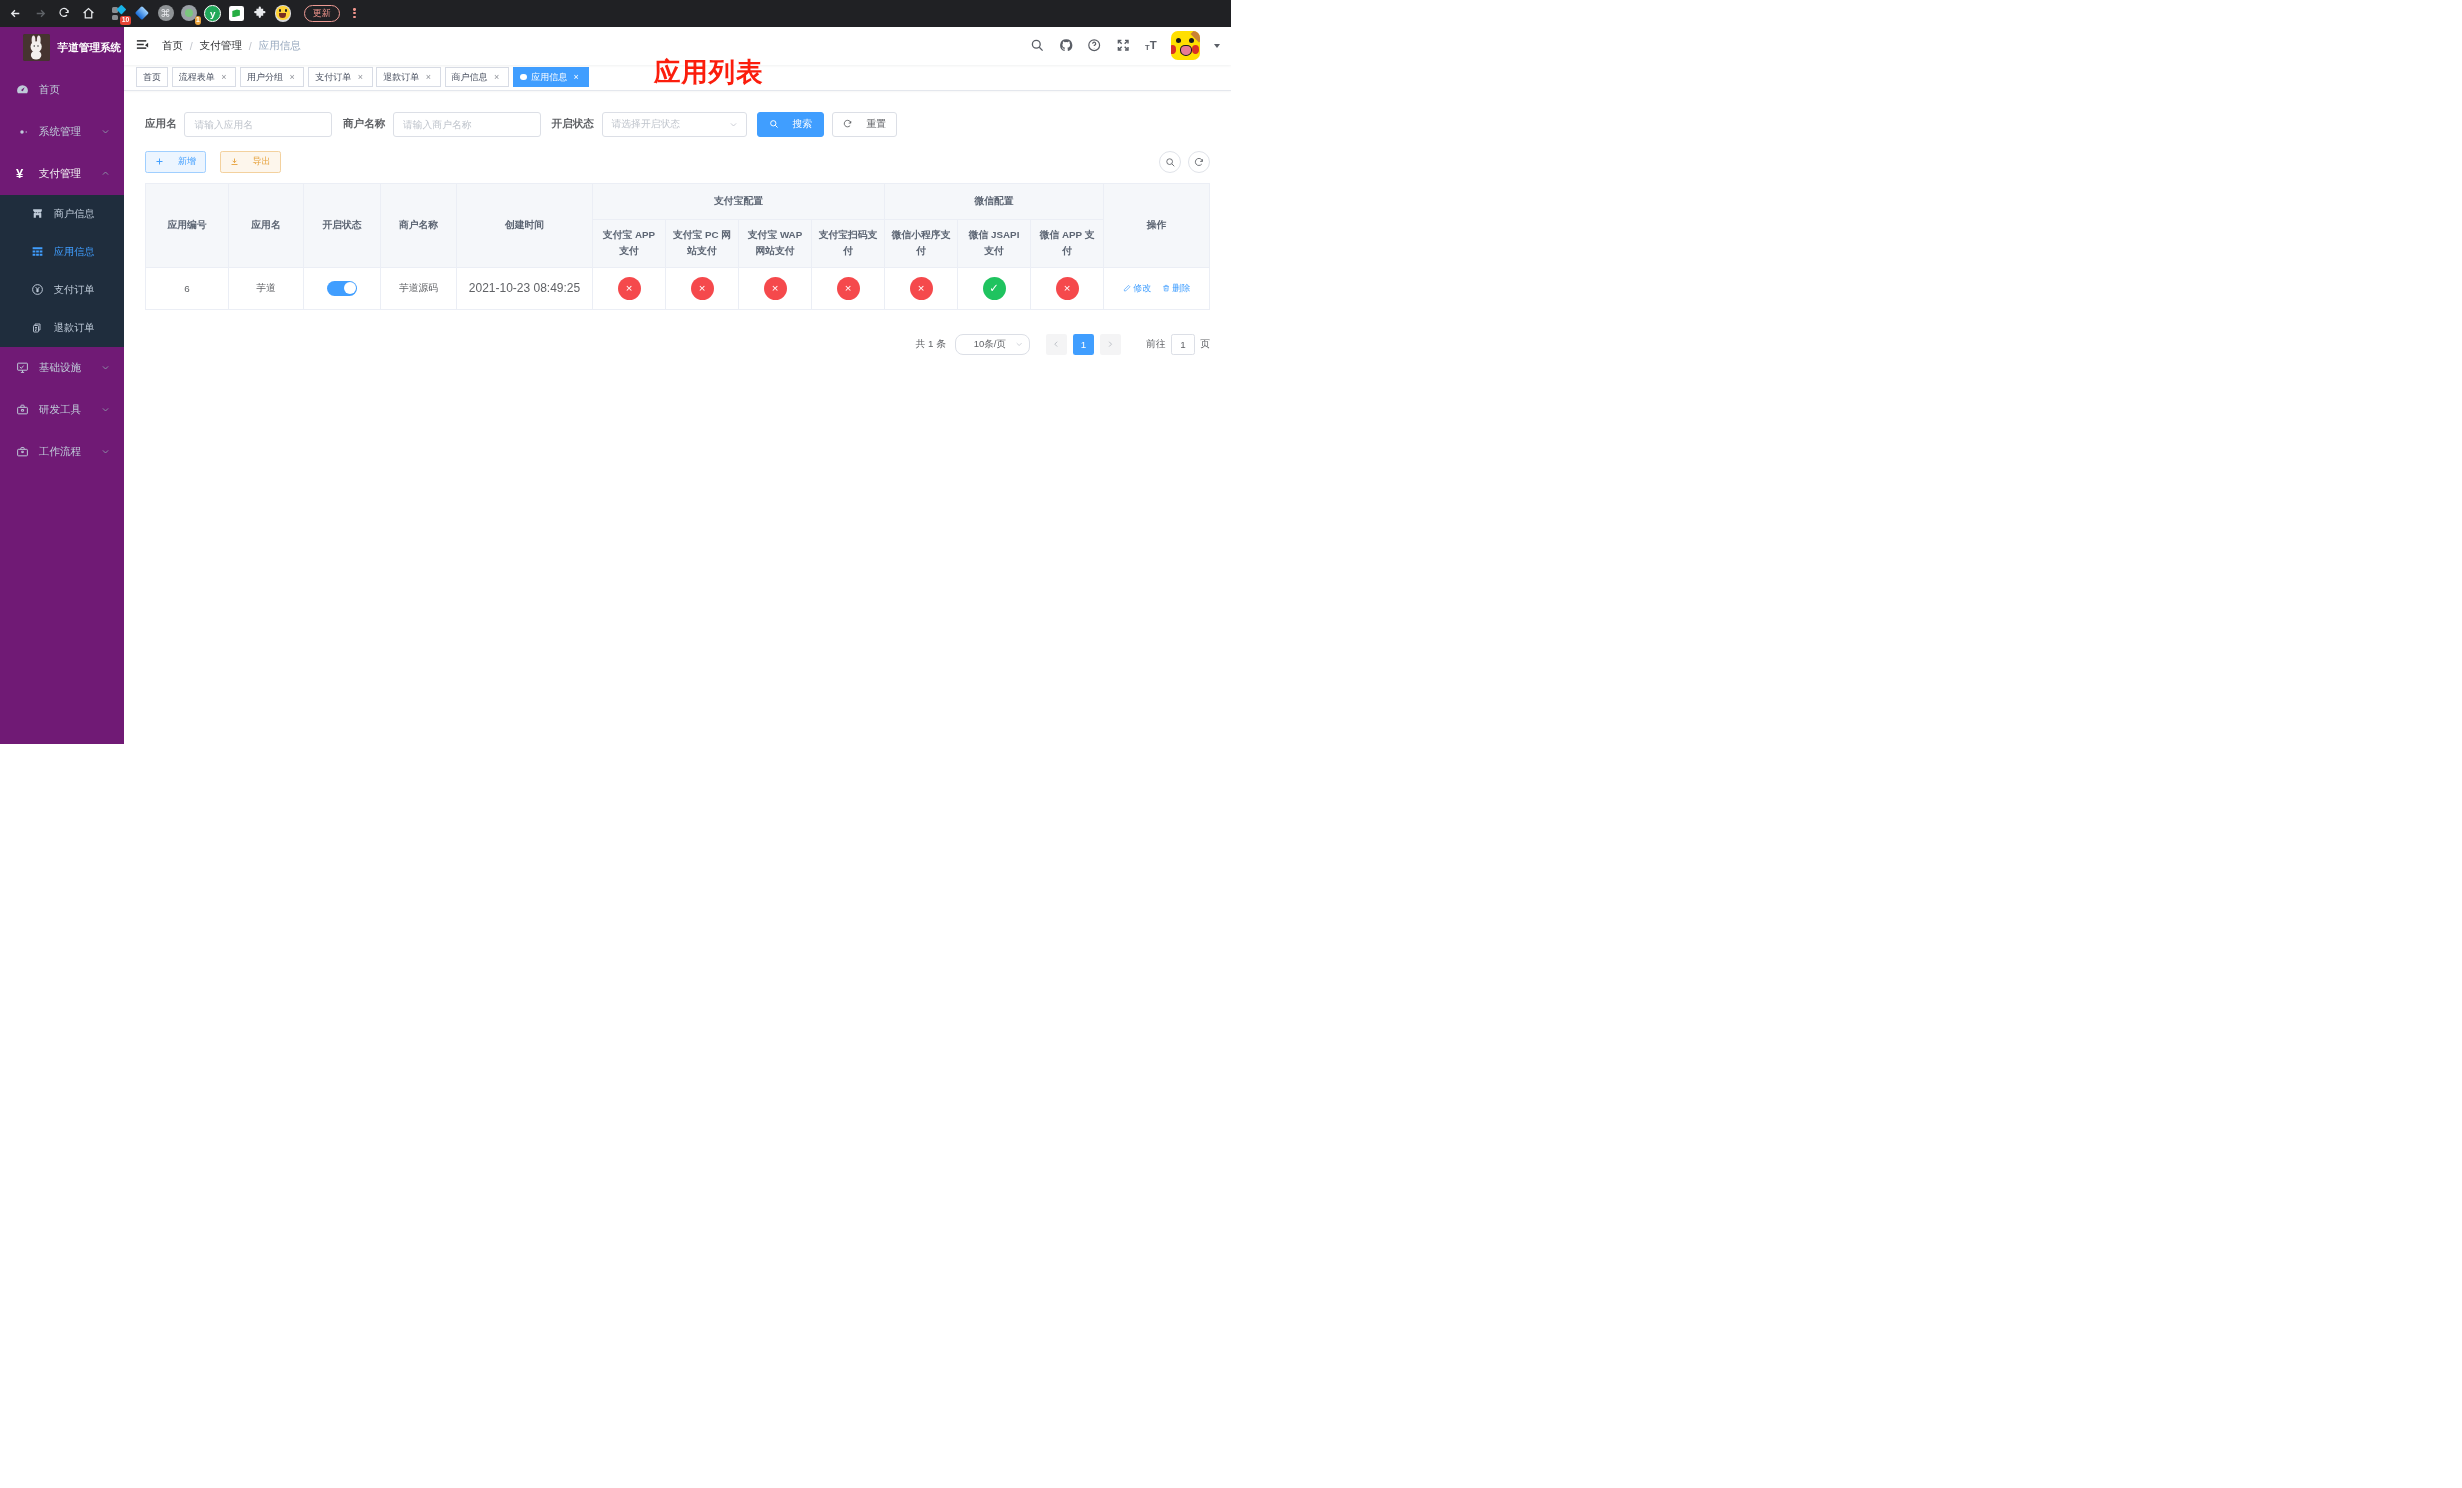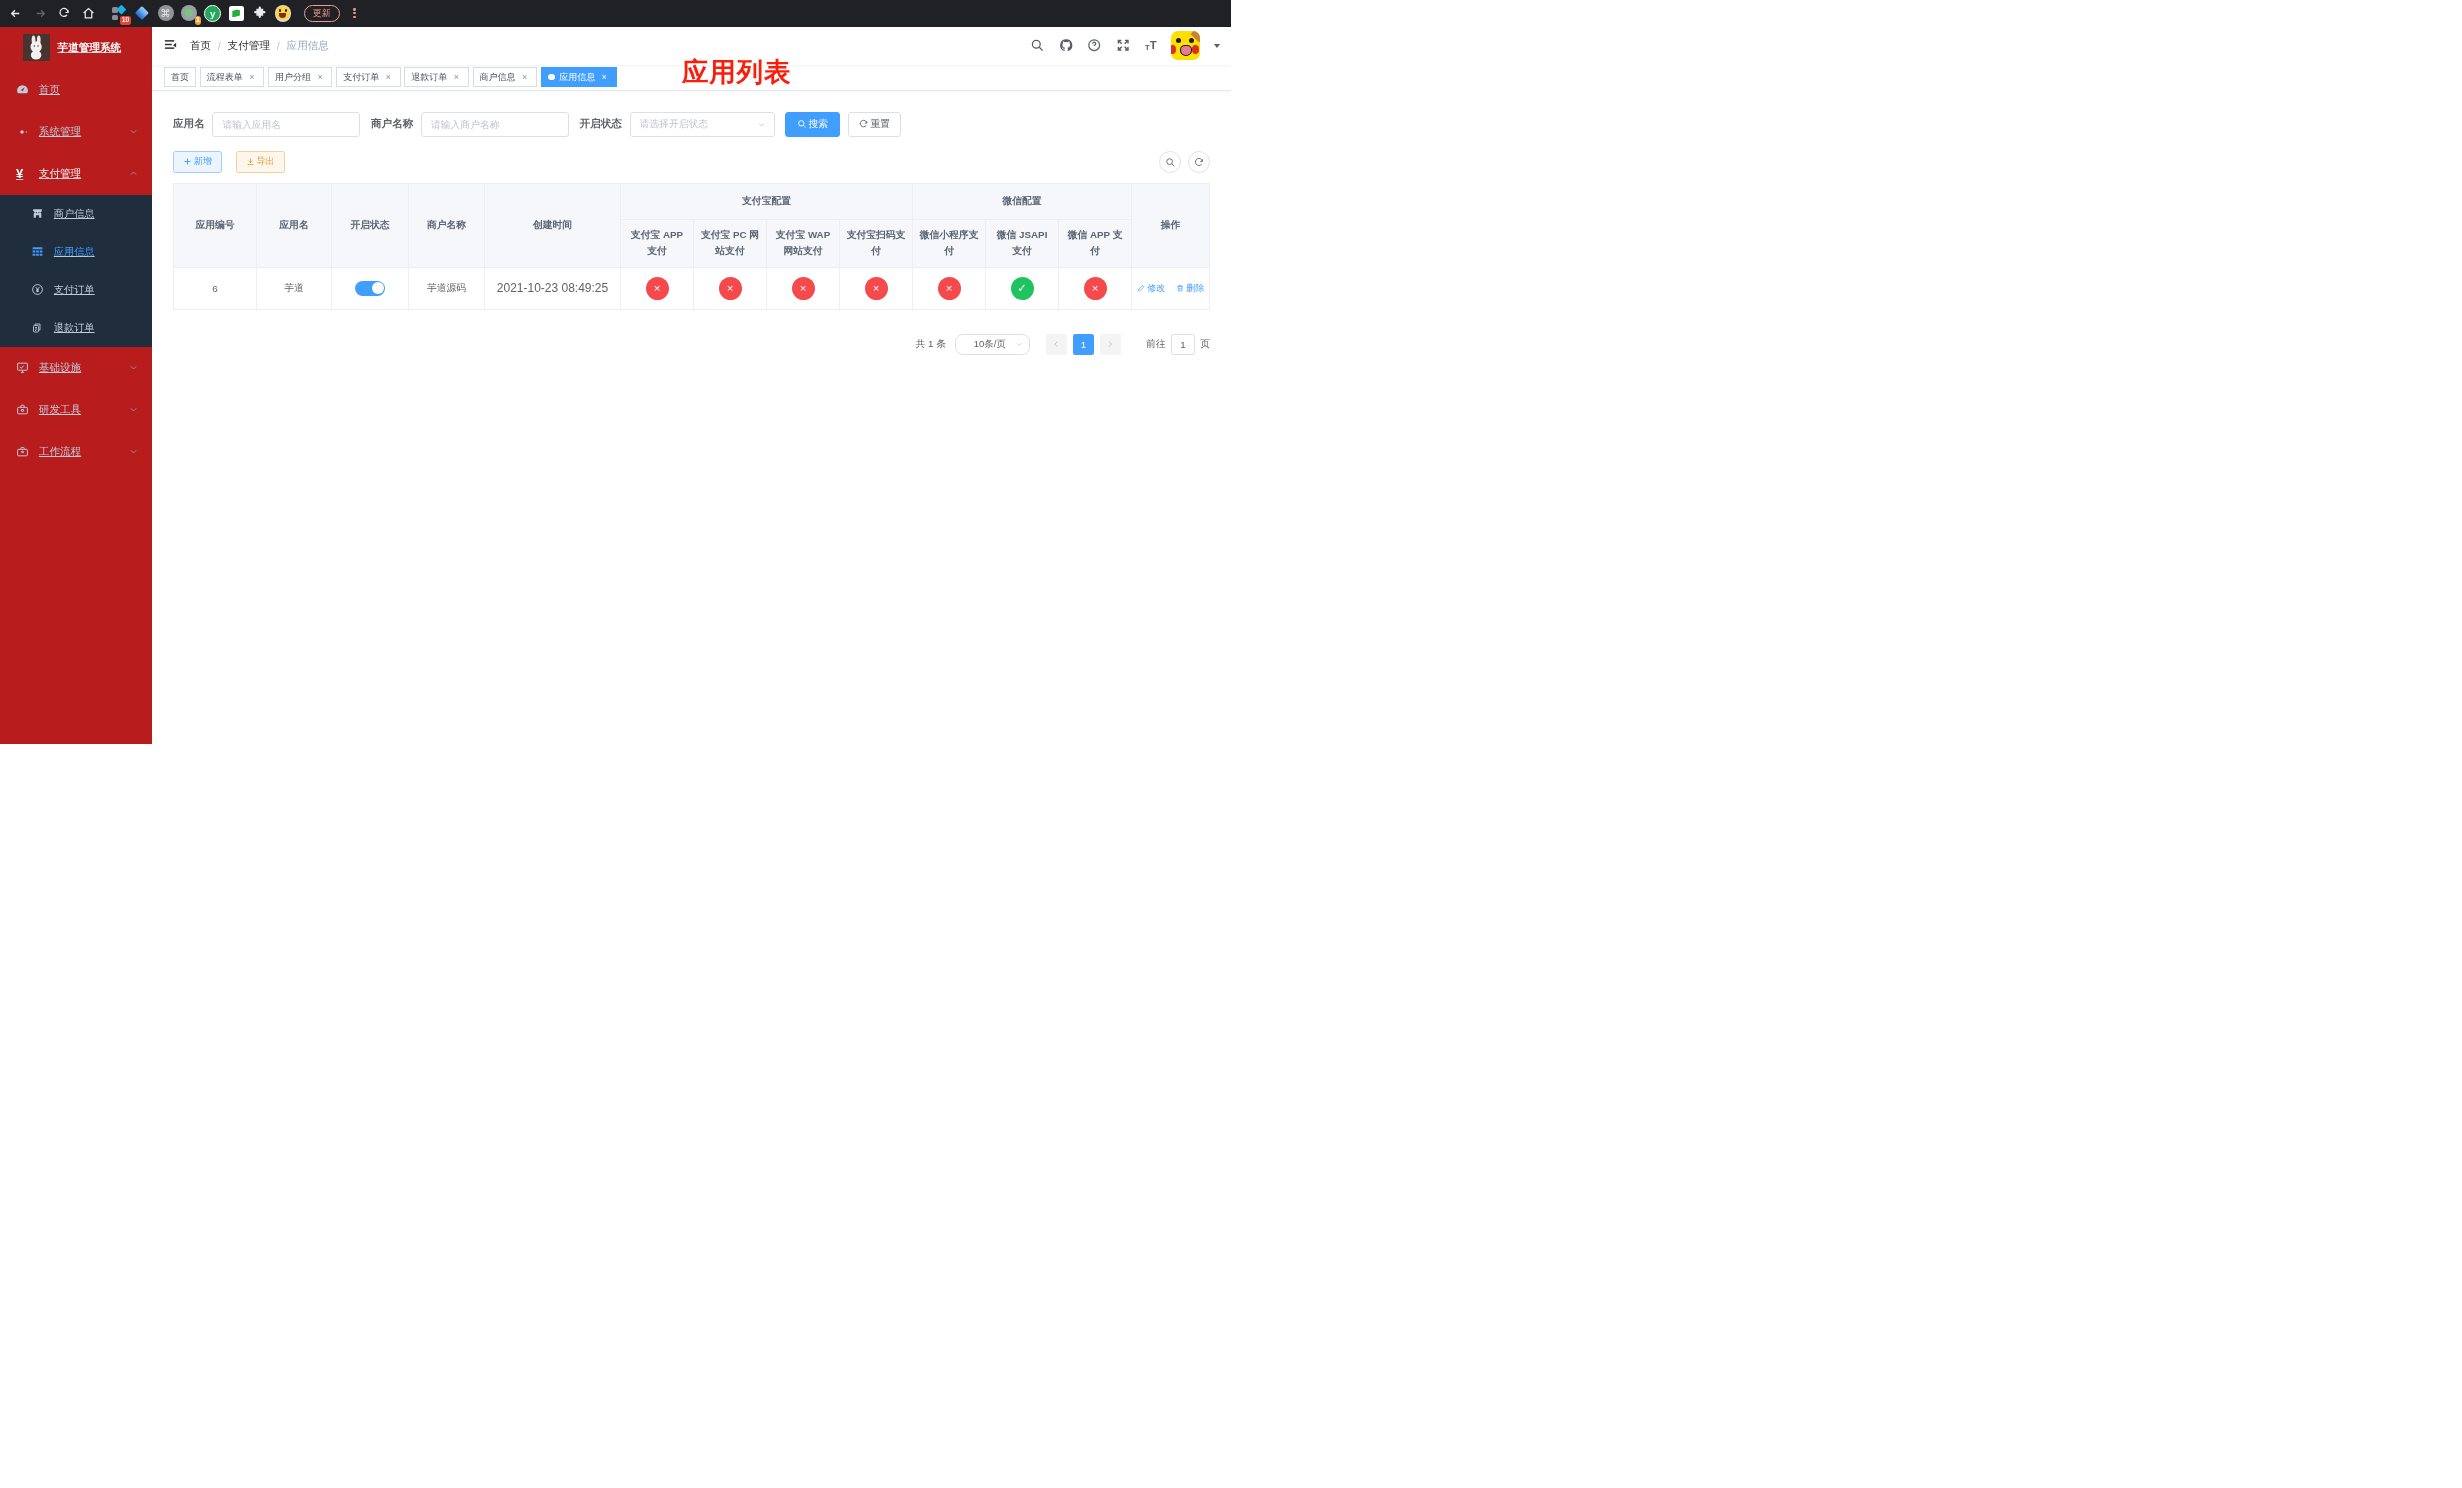--- a/index.html
+++ b/index.html
@@ -39,21 +39,21 @@
   .emoji-face:before { content:""; position:absolute; left:2.3px; top:3px; width:2.3px; height:2.3px; border-radius:50%; background:#222; box-shadow:6px 0 0 #222; }
   .emoji-face:after { content:""; position:absolute; left:3px; top:6.8px; width:6.8px; height:4.5px; border-radius:0 0 6.8px 6.8px; background:#7a2d21; }
   .update-btn { margin-left:7.6px; flex:none; height:17.4px; padding:0 8.3px; border:1.1px solid #ee9b94; border-radius:9px; color:#f0958c; font-size:9px; display:flex; align-items:center; background:transparent; }
   .kebab { margin-left:4.5px; width:10.6px; display:flex; flex-direction:column; align-items:center; gap:1.5px; flex:none; }
   .kebab i { width:2.3px; height:2.3px; border-radius:50%; background:#f0958c; display:block; }
 
   
   .app { display:flex; height:718px; }
 
   
-  .sidebar { width:152px; flex:none; background:#b91c1c; color:#bfcbd9; height:100%;text-decoration:underline; }
+  .sidebar { width:124px; flex:none; background:#701a75; color:#bfcbd9; height:100%; }
   .logo-row { height:42px; display:flex; align-items:center; padding-left:23px; gap:7.6px; }
   .logo-img { width:27px; height:27px; border-radius:2.3px; flex:none; background:#40312c; }
   .logo-title { color:#fff; font-size:10.6px; font-weight:700; white-space:nowrap; }
   .menu-item { height:42px; display:flex; align-items:center; padding:0 13.6px 0 16px; gap:9.8px; font-size:10.6px; cursor:pointer; }
   .menu-item .lbl { flex:1; white-space:nowrap; }
   .menu-item .mi-ico { width:13px; color:#bfcbd9; flex:none; }
   .submenu { background:#1f2d3d; }
   .submenu .menu-item { height:38px; padding-left:31px; font-size:10.2px; }
   .menu-item.active { color:#409eff; }
   .menu-item.active .mi-ico { color:#409eff; }
@@ -88,21 +88,21 @@
   .tag.active .x { color:#fff; }
 
   
   .content { flex:1; padding:21px; position:relative; background:#fff; }
   .filter-row { display:flex; align-items:center; }
   .f-label { font-size:10.6px; font-weight:600; color:#606266; margin-right:7.6px; white-space:nowrap; }
   .f-input { width:148px; height:25px; border:0.8px solid #dcdfe6; border-radius:3px; padding:0 9px; font-size:9.8px; color:#606266; background:#fff; outline:none; margin-right:10.6px; font-family:inherit; }
   .f-input::placeholder { color:#bfc4cc; }
   .f-select { width:145px; height:25px; border:0.8px solid #dcdfe6; border-radius:3px; padding:0 7.6px 0 9px; display:flex; align-items:center; margin-right:10.6px; cursor:pointer; background:#fff; }
   .f-select .ph { font-size:9.8px; color:#bfc4cc; flex:1; }
-  .btn { display:inline-flex; align-items:center; justify-content:space-between; gap:2px; border-radius:3px; font-size:9.8px; cursor:pointer; border:0.8px solid #dcdfe6; background:#fff; color:#606266; font-family:inherit; }
+  .btn { display:inline-flex; align-items:center; justify-content:space-between; gap:14px; border-radius:3px; font-size:9.8px; cursor:pointer; border:0.8px solid #dcdfe6; background:#fff; color:#606266; font-family:inherit; }
   .btn-search { height:25px; padding:0 10.6px; background:#409eff; border-color:#409eff; color:#fff; margin-right:8.3px; }
   .btn-reset { height:25px; padding:0 9.8px; }
   .toolbar-row { margin-top:14.4px; display:flex; align-items:center; }
   .btn-add { height:22px; padding:0 9px; font-size:9px; background:#ecf5ff; border-color:#a0cfff; color:#409eff; border-radius:2.3px; margin-right:13.6px; }
   .btn-export { height:22px; padding:0 9px; font-size:9px; background:#fdf6ec; border-color:#f3d19e; color:#e6a23c; border-radius:2.3px; }
   .tool-right { margin-left:auto; display:flex; gap:6.8px; }
   .circle-btn { width:22px; height:22px; border-radius:50%; border:0.8px solid #e0e3e9; background:#fff; color:#5f6368; display:flex; align-items:center; justify-content:center; cursor:pointer; }
 
   
   table.grid { margin-top:9.8px; width:100%; border-collapse:collapse; table-layout:fixed; }

